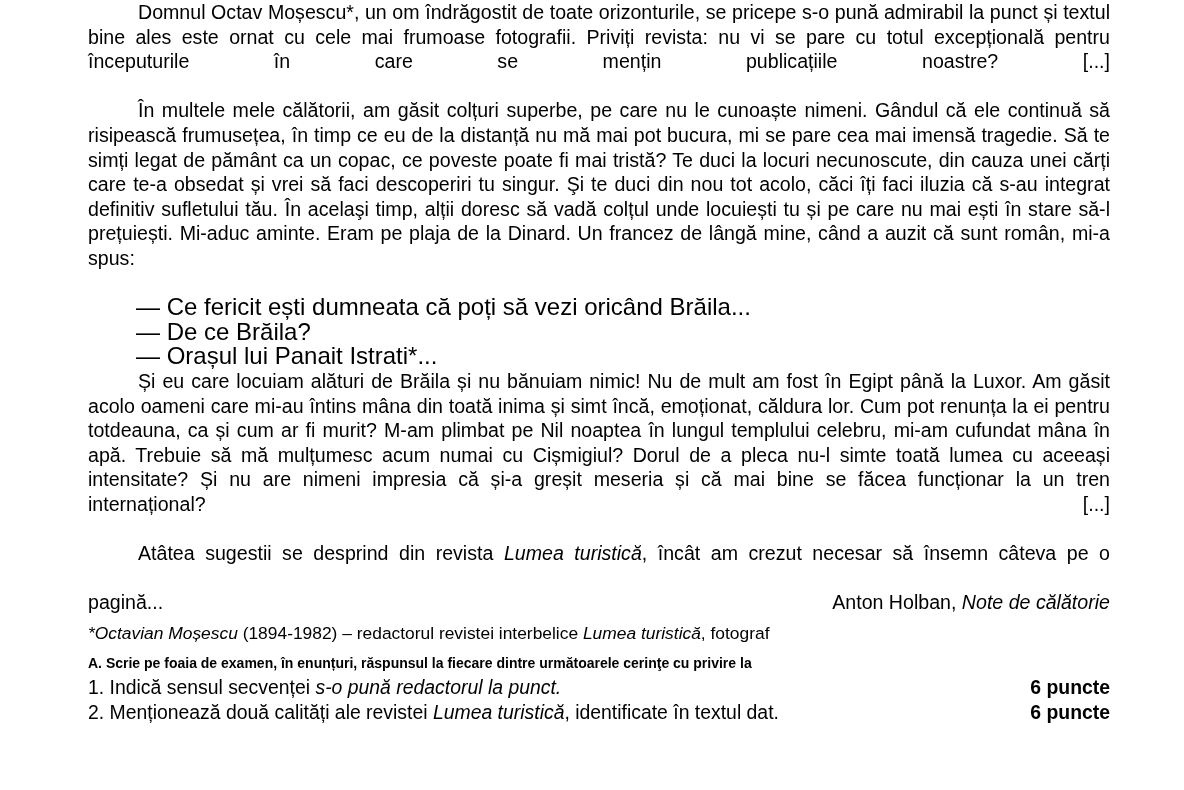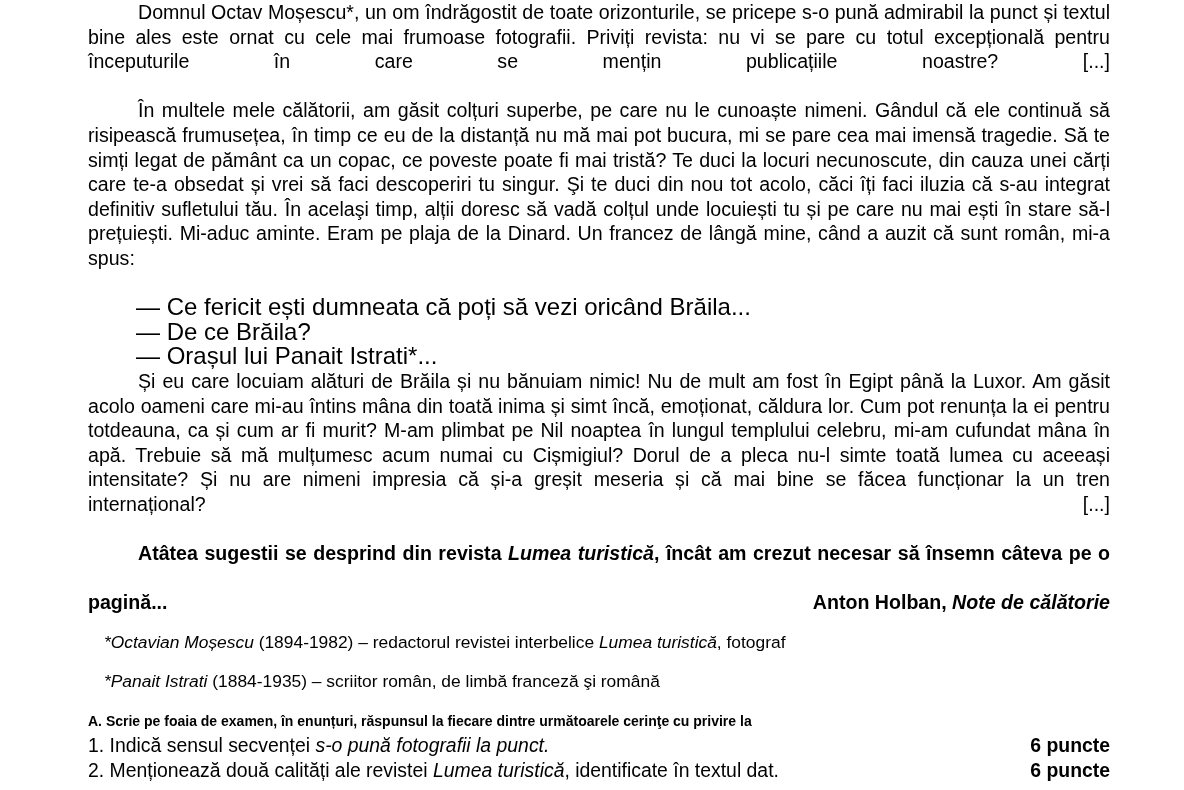--- a/index.html
+++ b/index.html
@@ -48,37 +48,36 @@
     text-indent: 0;
     padding-left: 48px;
     text-align: left;
   }
 
   
   .para-attrib-wrap {
     font-size: 19.6px;
     line-height: 24.6px;
     margin: 0;
-    font-weight: bold;
   }
   .attrib-line {
     display: flex;
     justify-content: space-between;
     align-items: flex-start;
     font-size: 19.6px;
     line-height: 24.6px;
   }
 
   .it { font-style: italic; }
 
   
   .footnote {
     font-size: 17.4px;
     line-height: 23px;
-    margin: 16px;
+    margin: 0;
     text-align: left;
   }
   .footnotes-block {
     margin-top: 7px;
   }
 
   
   .section-head {
     font-weight: bold;
     font-size: 14px;
@@ -128,27 +127,26 @@
   <div class="para-attrib-wrap">
     <p class="para force-justify"><span>Atâtea sugestii se desprind din revista </span><span class="it">Lumea turistică</span><span>, încât am crezut necesar să însemn câteva pe o</span></p>
     <div class="attrib-line">
       <span>pagină...</span>
       <span><span>Anton Holban, </span><span class="it">Note de călătorie</span></span>
     </div>
   </div>
 
   <div class="footnotes-block">
     <p class="footnote"><span class="it">*Octavian Moșescu</span><span> (1894-1982) – redactorul revistei interbelice </span><span class="it">Lumea turistică</span><span>, fotograf</span></p>
-    <p class="footnote"><span class="it">*Panait Istrati</span><span> (1884-1935) – scriitor român, de limbă franceză şi română</span><span class="it"></span><span></span></p>
   </div>
 
   <p class="section-head">A. Scrie pe foaia de examen, în enunțuri, răspunsul la fiecare dintre următoarele cerinţe cu privire la</p>
 
   <div class="item">
-    <span class="item-text"><span>1.</span>&nbsp;<span>Indică sensul secvenței </span><span class="it">s-o pună fotografii la punct.</span><span></span></span>
+    <span class="item-text"><span>1.</span>&nbsp;<span>Indică sensul secvenței </span><span class="it">s-o pună redactorul la punct.</span><span></span></span>
     <span class="item-points">6 puncte</span>
   </div>
 
   <div class="item">
     <span class="item-text"><span>2.</span>&nbsp;<span>Menționează două calități ale revistei </span><span class="it">Lumea turistică</span><span>, identificate în textul dat.</span></span>
     <span class="item-points">6 puncte</span>
   </div>
 
 </div>
 

